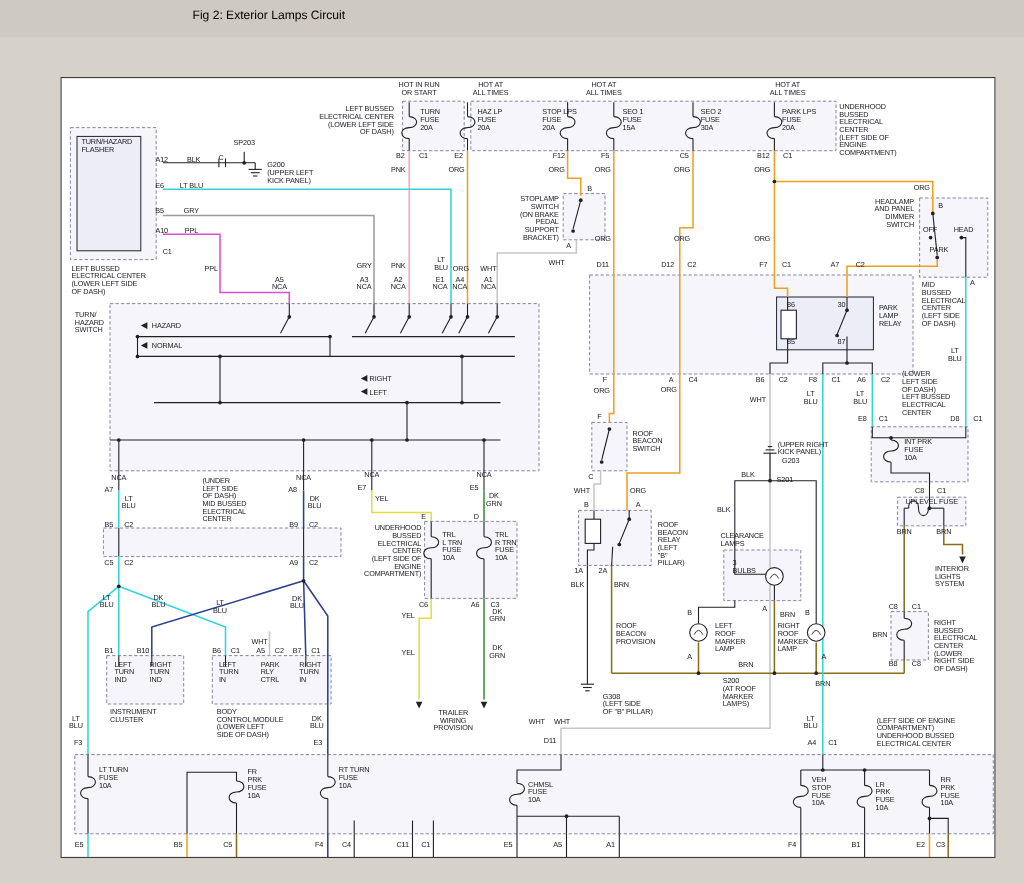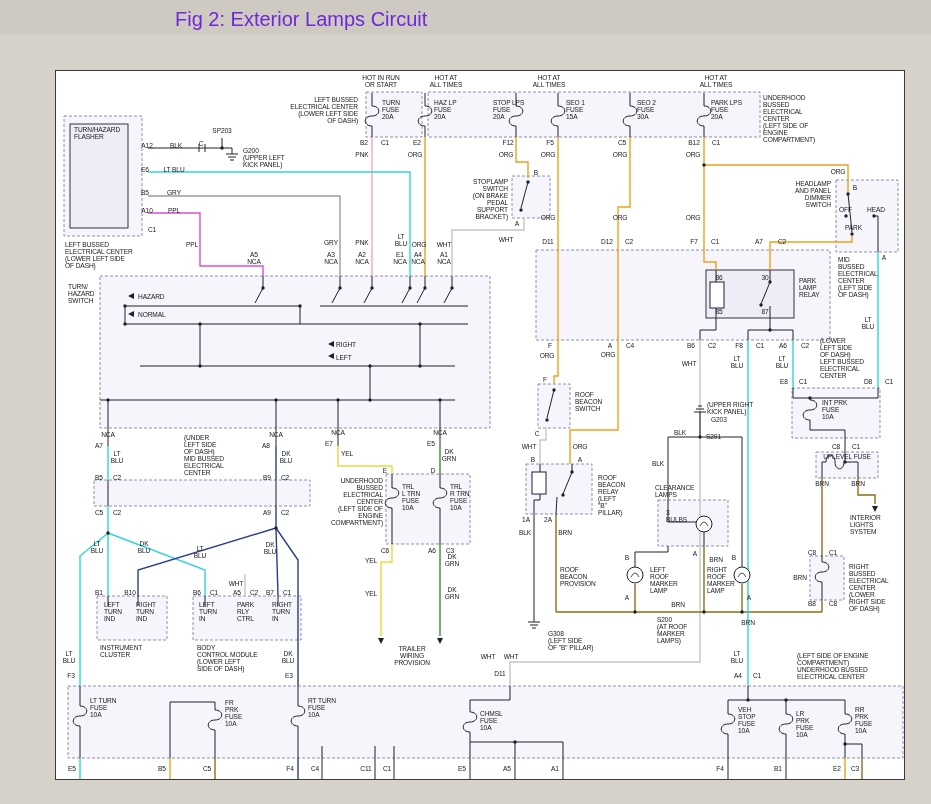--- a/index.html
+++ b/index.html
@@ -1,19 +1,19 @@
 <!DOCTYPE html>
 <html><head>
 <meta charset="utf-8">
 <style>
   html,body{margin:0;padding:0;}
   body{width:931px;height:804px;position:relative;overflow:hidden;
        background:#d6d2c9;font-family:"Liberation Sans",sans-serif;}
   .hdr{position:absolute;left:0;top:0;width:931px;height:34px;background:#cfcac1;}
-  .hdr-title{position:absolute;left:175px;top:8px;font-size:20px;color:#6d28d9;}
+  .hdr-title{position:absolute;left:175px;top:8px;font-size:11px;color:#000000;}
   .panel{position:absolute;left:55px;top:70px;width:850px;height:710px;
          background:#ffffff;border:1px solid #3a3a3a;box-sizing:border-box;}
   .svg-layer,.lbl-layer{position:absolute;left:0;top:0;width:931px;height:804px;}
   .lbl{position:absolute;font-size:6.6px;line-height:7px;color:#16161f;white-space:pre;letter-spacing:-0.1px;}
   .a-c{transform:translateX(-50%);text-align:center;}
   .a-r{transform:translateX(-100%);text-align:right;}
 </style>
 </head>
 <body>
 

